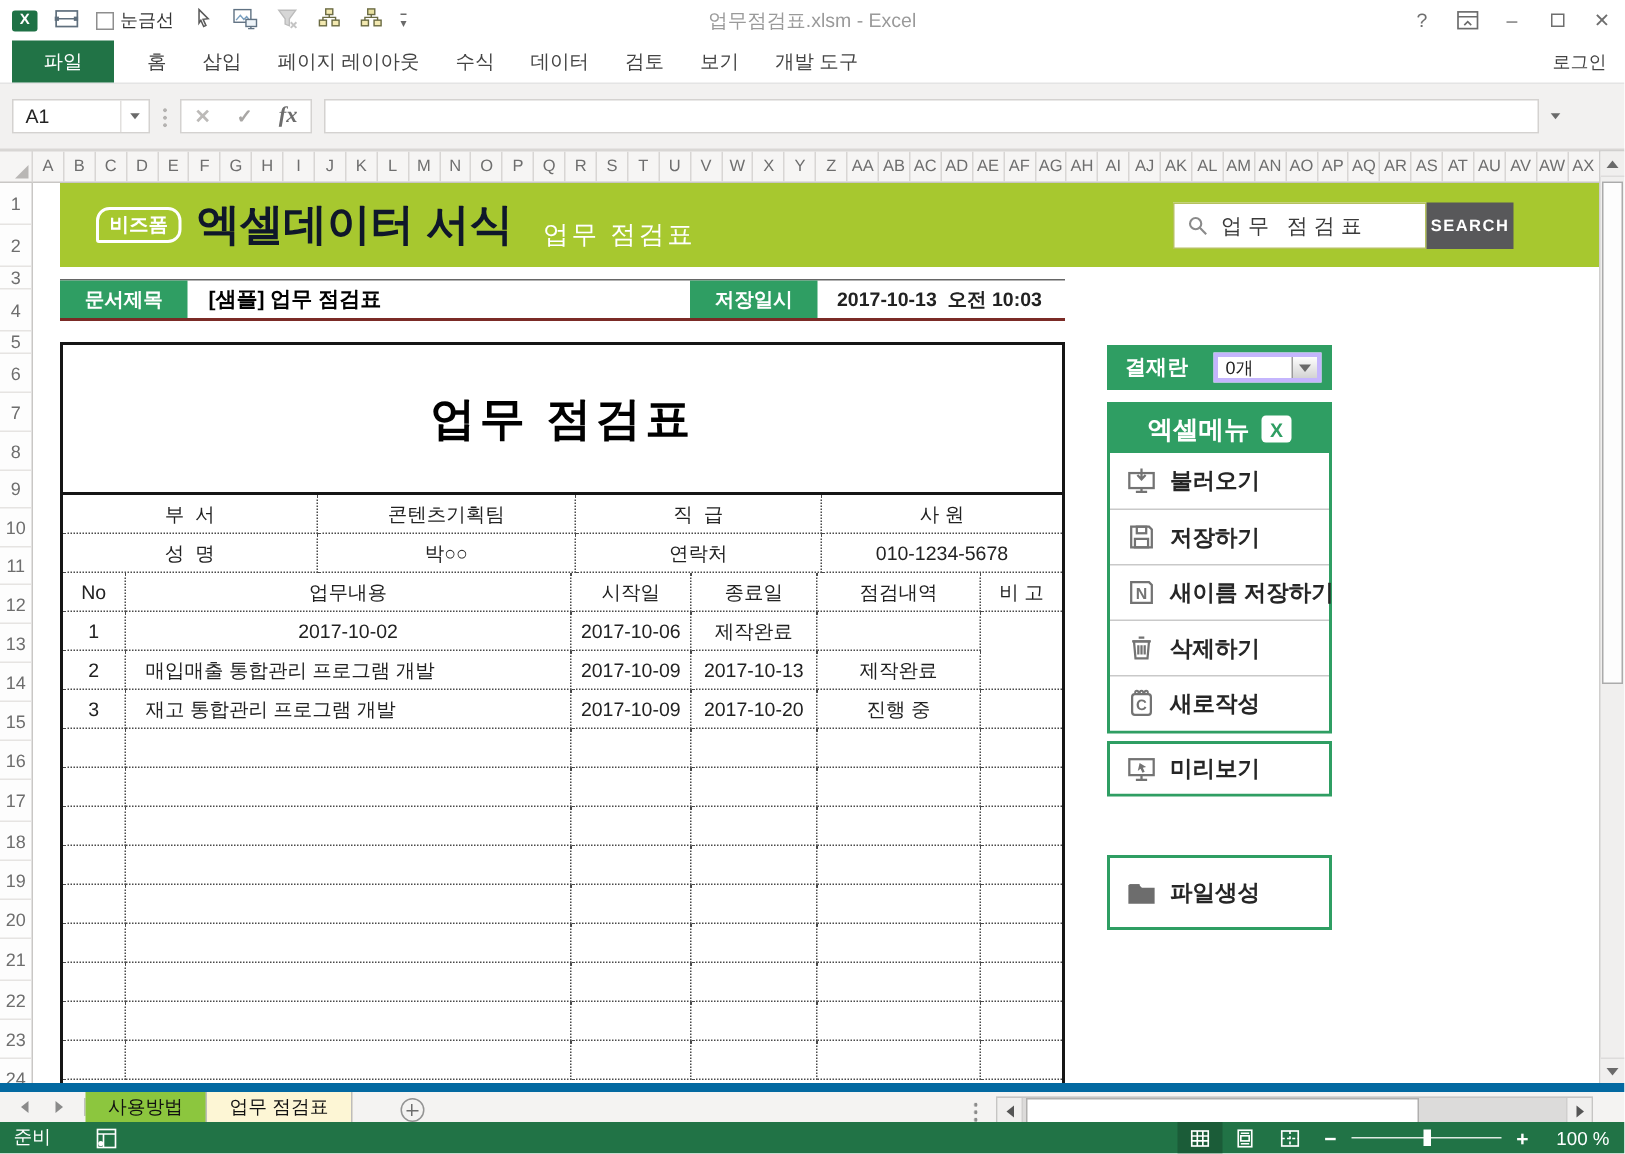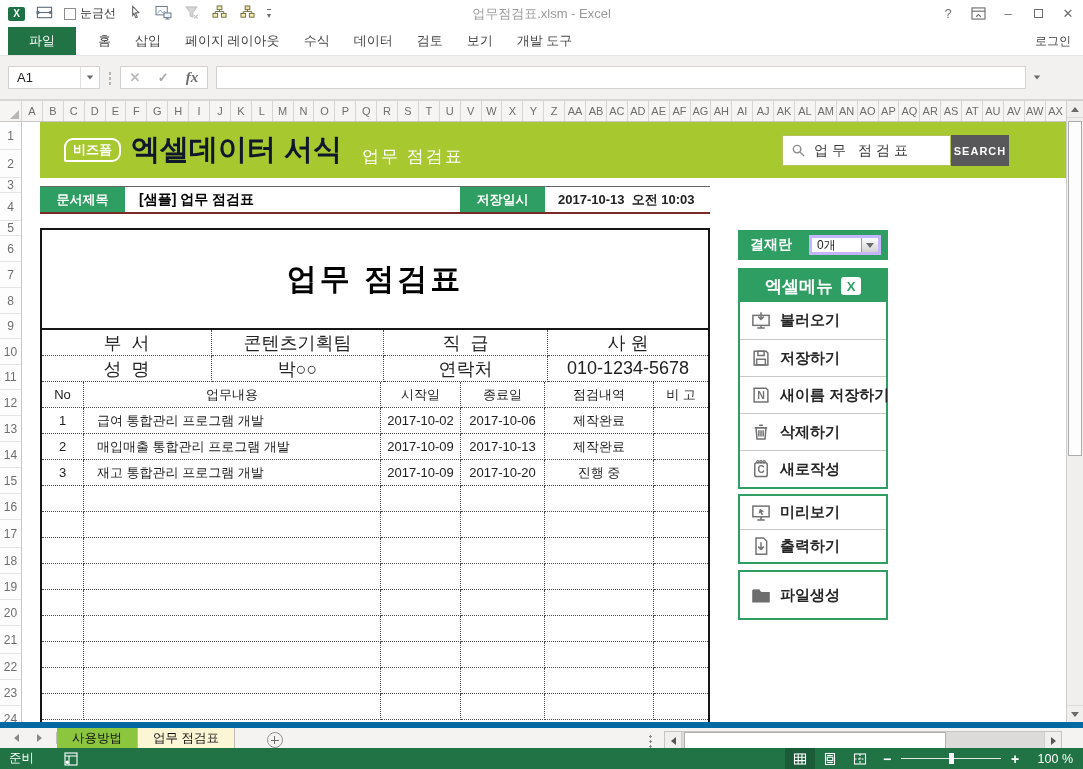--- a/index.html
+++ b/index.html
@@ -61,21 +61,21 @@
   .search-btn { position:absolute; left:929px; top:13px; width:58px; height:31px; background:#58585a; color:#fff; font-weight:bold; font-size:11px; letter-spacing:1px; display:flex; align-items:center; justify-content:center; }
 
   .docrow { position:absolute; left:18px; top:64px; width:670px; height:28px; display:flex; border-top:1px solid #666; border-bottom:2px solid #7b2b26; }
   .badge { width:85px; background:#2f9e63; color:#fff; font-weight:bold; font-size:13px; display:flex; align-items:center; justify-content:center; }
   .doc-val { width:335px; display:flex; align-items:center; padding-left:14px; font-weight:bold; font-size:14px; color:#000; white-space:pre; }
   .doc-date { width:165px; display:flex; align-items:center; padding-left:13px; font-weight:bold; font-size:13px; white-space:pre; }
 
   .mtable { position:absolute; left:18px; top:106px; width:670px; height:496px; border:2px solid #161616; border-bottom:none; background:#fff; }
   .ttitle { height:100px; border-bottom:2px solid #161616; display:flex; align-items:center; justify-content:center; font-size:30px; font-weight:bold; letter-spacing:3px; color:#000; white-space:pre; }
   .inforow { display:grid; grid-template-columns:170px 172px 164px 160px; height:26px; }
-  .inforow > div { border-right:1px dotted #4a4a4a; border-bottom:1px dotted #4a4a4a; display:flex; align-items:center; justify-content:center; font-size:18px; white-space:pre; }
+  .inforow > div { border-right:1px dotted #4a4a4a; border-bottom:1px dotted #4a4a4a; display:flex; align-items:center; justify-content:center; font-size:13px; white-space:pre; }
   .inforow > div:nth-child(4n) { border-right:none; }
   .trow { display:grid; grid-template-columns:42px 297px 80px 84px 109px 54px; height:26px; }
   .trow > div { border-right:1px dotted #4a4a4a; border-bottom:1px dotted #4a4a4a; display:flex; align-items:center; justify-content:center; font-size:13px; white-space:pre; }
   .trow > div:nth-child(6n) { border-right:none; }
   .trow .c-task { justify-content:flex-start; padding-left:13px; }
 
   
   .approval { position:absolute; left:716px; top:108px; width:150px; height:30px; background:#2f9e63; display:flex; align-items:center; padding:0 7px 0 12px; }
   .ap-label { color:#fff; font-weight:bold; font-size:14px; }
   .ap-select { margin-left:auto; width:72px; height:20px; background:#fff; border:3px solid #c4b5fd; display:flex; }
@@ -370,21 +370,20 @@
         <div class="trow">
           <div>No</div>
           <div>업무내용</div>
           <div>시작일</div>
           <div>종료일</div>
           <div>점검내역</div>
           <div>비 고</div>
         </div>
         <div class="trow">
           <div>1</div>
-          <div class="c-task">급여 통합관리 프로그램 개발</div>
           <div>2017-10-02</div>
           <div>2017-10-06</div>
           <div>제작완료</div>
           <div></div>
         </div>
         <div class="trow">
           <div>2</div>
           <div class="c-task">매입매출 통합관리 프로그램 개발</div>
           <div>2017-10-09</div>
           <div>2017-10-13</div>
@@ -544,29 +543,20 @@
   <div class="mpanel" id="panel2">
       <div class="mitem">
         <span style="display:flex">
           <svg viewBox="0 0 16 16" fill="none" stroke="#737373" stroke-width="1.2">
             <rect x="1.5" y="2.5" width="13" height="8.5"></rect>
             <path d="M8 11v2.5M5 13.5h6"></path>
             <path d="M7 4.5l3.5 2.2-1.8.4 1 2.1-1.2.5-1-2.1L6 8.8z" fill="#737373" stroke="none"></path>
           </svg>
         </span>
         <span class="mlabel">미리보기</span>
-      </div>
-      <div class="mitem">
-        <span style="display:flex">
-          <svg viewBox="0 0 16 16" fill="none" stroke="#737373" stroke-width="1.2">
-            <path d="M4 1.5h6l2.5 2.5v10.5H4z"></path>
-            <path d="M8 5v5.5M5.8 8.5L8 10.7l2.2-2.2"></path>
-          </svg>
-        </span>
-        <span class="mlabel">출력하기</span>
       </div>
     </div>
   <div class="mpanel" id="panel3">
       <div class="mitem">
         <span style="display:flex">
           <svg viewBox="0 0 16 16">
             <path d="M1.5 4.5h5l1.5 1.5h6.5v7.5H1.5z" fill="#6d6d6d" stroke="#6d6d6d"></path>
             <rect x="1.5" y="3.5" width="5.5" height="2" fill="#6d6d6d"></rect>
           </svg>
         </span>

